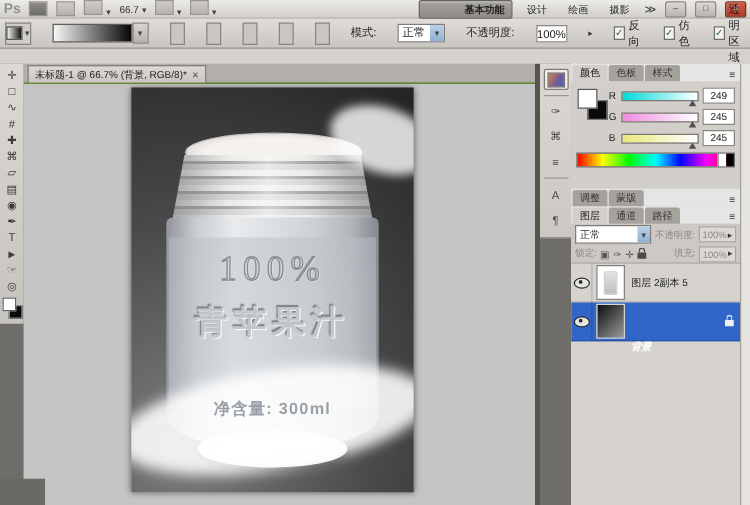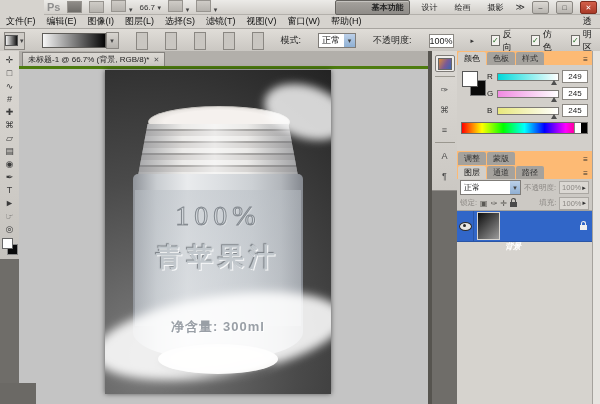--- a/index.html
+++ b/index.html
@@ -1,20 +1,20 @@
 <!DOCTYPE html>
 <html><head>
 <meta charset="utf-8">
 <style>
   html,body{margin:0;padding:0;}
   body{width:600px;height:404px;position:relative;overflow:hidden;
        font-family:"Liberation Sans","DejaVu Sans",sans-serif;font-size:9px;
        background:#d6d3ce;color:#1a1a1a;-webkit-font-smoothing:antialiased;}
   .titlebar{height:14px;display:flex;align-items:center;gap:7px;padding:0 3px;
-    background:linear-gradient(#ecebe8,#d2cfca);border-bottom:1px solid #b3b0ab;margin-left:44px;}
+    background:linear-gradient(#ecebe8,#d2cfca);border-bottom:1px solid #b3b0ab;}
   .logo{color:#8f8f8f;font-weight:bold;font-size:11px;letter-spacing:0;}
   .tb-icon{width:13px;height:10px;border:1px solid #97948f;background:linear-gradient(#cfccc7,#b5b2ad);display:inline-block;}
   .tb-icon.dark{background:linear-gradient(#8f8c88,#6f6d69);}
   .arrow{font-size:7px;color:#444;}
   .zoomlvl{font-size:8px;color:#333;}
   .tb-spacer{flex:1;}
   .ws-btn{font-size:8px;color:#222;padding:1px 5px;}
   .ws-btn.active{background:linear-gradient(#a5a29d,#8f8c88);border:1px solid #64625e;border-radius:2px;box-shadow:inset 0 1px 1px rgba(255,255,255,.4);font-weight:bold;padding-left:36px;}
   .ovf{font-size:9px;color:#333;}
   .winbtn{width:15px;height:11px;border:1px solid #8a8782;border-radius:2px;
@@ -46,21 +46,21 @@
   .chk{display:flex;align-items:center;gap:3px;}
   .chk .box{width:9px;height:9px;border:1px solid #6f6d69;background:#f4f2ef;display:flex;align-items:center;justify-content:center;font-size:8px;color:#1d6b1d;line-height:1;}
   .main{position:absolute;top:51px;left:0;right:0;bottom:0;}
   .toolbox{position:absolute;left:0;top:0;width:19px;height:100%;background:#6f6d69;}
   .tools{background:linear-gradient(#dcd9d4,#c6c3be);width:19px;padding:3px 0 4px;display:flex;flex-direction:column;align-items:center;gap:1px;border-right:1px solid #8f8c88;}
   .tool{width:15px;height:12px;font-size:9px;line-height:12px;text-align:center;color:#3b3b3b;}
   .swatches{position:relative;width:16px;height:17px;margin-top:2px;}
   .fgcol{position:absolute;left:0;top:0;width:9px;height:9px;background:#fff;border:1px solid #666;z-index:2;}
   .bgcol{position:absolute;right:0;bottom:0;width:9px;height:9px;background:#0a0a0a;border:1px solid #888;}
   .doc-area{position:absolute;left:19px;top:0;width:409px;height:100%;background:#c4c4c4;}
-  .tabrow{height:15px;background:#b2afaa;border-bottom:3px solid #4d7c0f;display:flex;align-items:flex-end;}
+  .tabrow{height:15px;background:#b2afaa;border-bottom:1px solid #4d7c0f;display:flex;align-items:flex-end;}
   .doctab{margin-left:3px;height:13px;background:linear-gradient(#dcd9d4,#c9c6c1);border:1px solid #85827e;border-bottom:none;
     display:flex;align-items:center;gap:4px;padding:0 5px;font-size:8px;color:#222;white-space:nowrap;}
   .tabclose{color:#555;font-size:7px;}
   .canvas{position:absolute;left:86px;top:19px;width:226px;height:324px;overflow:hidden;
     background:radial-gradient(ellipse 150% 120% at 18% 88%,#7d7d7d 0%,#4a4a4a 45%,#1c1c1c 100%);
     box-shadow:0 0 5px rgba(0,0,0,.55);}
   .can{position:absolute;left:28px;top:36px;width:170px;height:270px;}
   .can-rim{position:absolute;left:15px;top:0;width:140px;height:30px;border-radius:50%;
     background:radial-gradient(#f5f1ee 55%,#d4d1cd 85%,#b9b6b2);border:1px solid #c6c3bf;}
   .can-neck{position:absolute;left:5px;top:18px;width:160px;height:52px;
@@ -90,21 +90,21 @@
   .corner-dark{position:absolute;left:0;bottom:0;width:36px;height:21px;background:#6b6965;}
   .divider{position:absolute;left:428px;top:0;width:4px;height:100%;background:#56544f;}
   .icon-strip{position:absolute;left:432px;top:0;width:25px;height:100%;background:#6f6d69;}
   .strip-top{background:linear-gradient(#dcd9d4,#cbc8c3);border-bottom:1px solid #8f8c88;
     display:flex;flex-direction:column;align-items:center;gap:3px;padding:4px 0 6px;}
   .strip-icon{width:18px;height:15px;border:1px solid transparent;display:flex;align-items:center;justify-content:center;color:#4a4a4a;font-size:9px;}
   .strip-icon.pressed{border-color:#7f7c78;background:#efedea;border-radius:2px;}
   .icon-art{width:12px;height:10px;border:1px solid #666;background:linear-gradient(120deg,#d98a3a,#7a5a96 55%,#3a66b0);}
   .strip-sep{width:20px;height:1px;background:#9a978f;margin:1px 0;}
   .dock{position:absolute;left:457px;top:0;width:135px;height:100%;background:#d2cfca;}
-  .tabbar{height:14px;background:#fdba74;display:flex;align-items:flex-end;gap:1px;padding:0 1px;}
+  .tabbar{height:14px;background:#e5e5e5;display:flex;align-items:flex-end;gap:1px;padding:0 1px;}
   .tab{font-size:8px;padding:1px 6px 1px;background:#a5a29d;color:#333;border-radius:2px 2px 0 0;white-space:nowrap;}
   .tab.active{background:#d2cfca;color:#111;}
   .tab-menu{margin-left:auto;color:#2e2e2e;font-size:8px;padding:0 3px 1px;}
   .color-body{height:86px;box-sizing:border-box;padding:5px 4px 3px;}
   .cb-row{display:flex;}
   .swatch2{position:relative;width:26px;height:30px;flex:none;}
   .fg2{position:absolute;left:1px;top:1px;width:14px;height:14px;background:#fff;border:1px solid #555;z-index:2;}
   .bg2{position:absolute;left:9px;top:10px;width:14px;height:14px;background:#0a0a0a;border:1px solid #777;}
   .sliders{flex:1;display:flex;flex-direction:column;gap:4px;}
   .srow{display:flex;align-items:center;gap:3px;}
@@ -167,31 +167,20 @@
     <span class="ws-btn active">基本功能</span>
     <span class="ws-btn">设计</span>
     <span class="ws-btn">绘画</span>
     <span class="ws-btn">摄影</span>
     <span class="ovf">≫</span>
     <span class="winbtn">–</span>
     <span class="winbtn">□</span>
     <span class="winbtn close">✕</span>
   </div>
 
-  <div class="menubar">
-    <span class="menu-item">文件(F)</span>
-    <span class="menu-item">编辑(E)</span>
-    <span class="menu-item">图像(I)</span>
-    <span class="menu-item">图层(L)</span>
-    <span class="menu-item">选择(S)</span>
-    <span class="menu-item">滤镜(T)</span>
-    <span class="menu-item">视图(V)</span>
-    <span class="menu-item">窗口(W)</span>
-    <span class="menu-item">帮助(H)</span>
-  </div>
 
   <div class="optionsbar">
     <span class="tool-preset">
         <span class="mini"></span>
         <span class="arrow">▾</span>
       </span>
     <span class="grad-wrap">
       <span class="grad-sample"></span>
       <span class="grad-arrow">
           <span class="arrow">▾</span>
@@ -374,20 +363,31 @@
         <span class="padlock"></span>
         <span class="lr-spacer"></span>
         <span class="gray-label">填充:</span>
         <span class="gray-value">
             <span>100%</span>
             <span class="spin">▸</span>
           </span>
       </div>
 
       <div class="layer-list">
+        <div class="lrow">
+          <span class="eye-cell">
+              <span class="eye"></span>
+            </span>
+          <span class="thumb-cell">
+              <span class="lthumb">
+                <span class="mini-can"></span>
+              </span>
+            </span>
+          <span class="lname">图层 2副本 5</span>
+        </div>
         <div class="lrow selected">
           <span class="eye-cell">
               <span class="eye"></span>
             </span>
           <span class="thumb-cell">
               <span class="lthumb grad"></span>
             </span>
           <span class="lname bgname">背景</span>
           <span class="padlock light row-lock"></span>
         </div>

